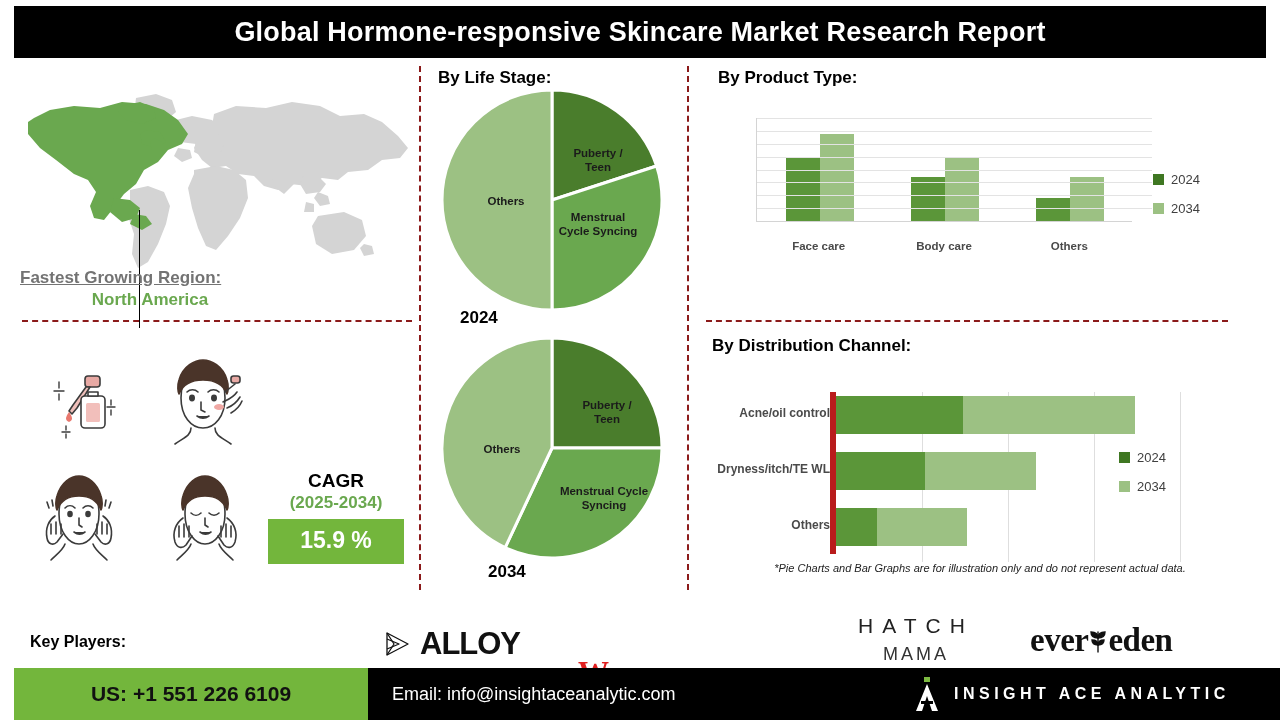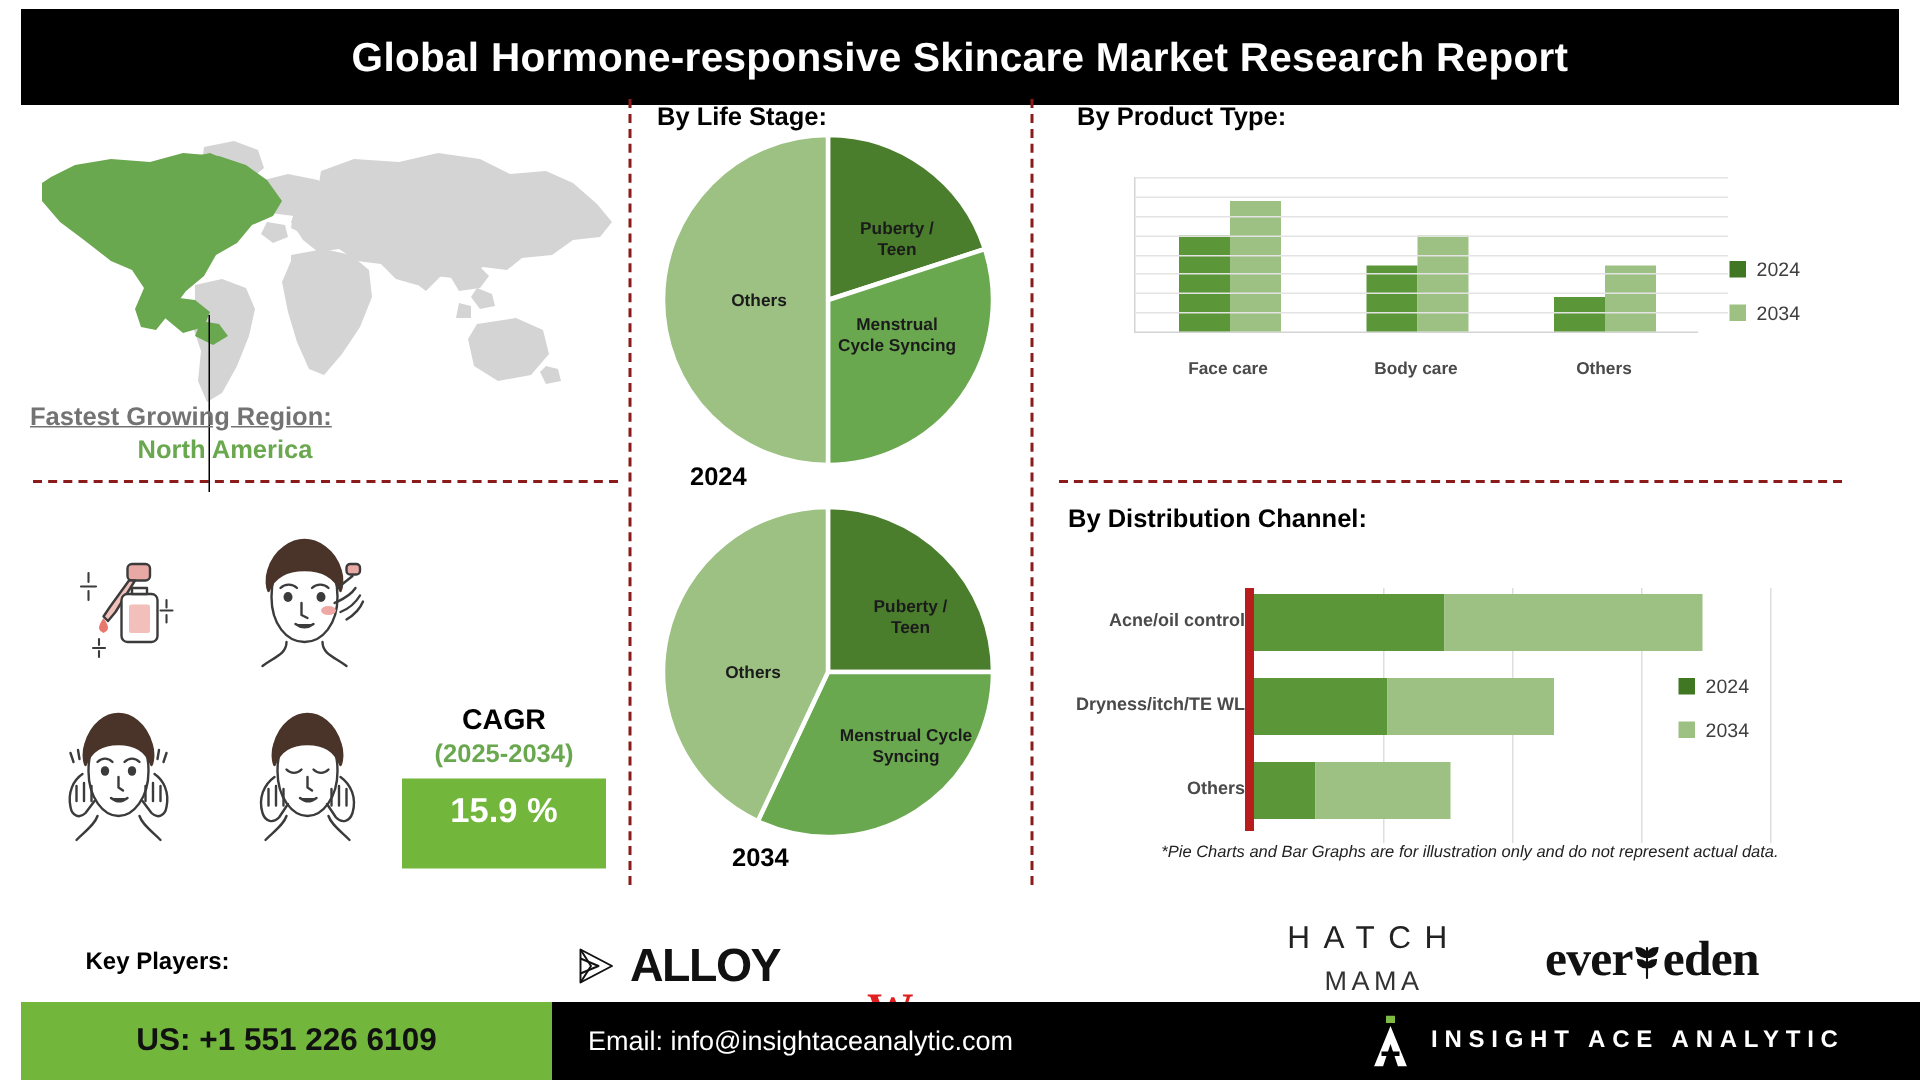--- a/index.html
+++ b/index.html
@@ -7,21 +7,21 @@
     width: 1280px; height: 720px;
     font-family: "Liberation Sans", sans-serif;
     background: #ffffff;
     position: relative;
     overflow: hidden;
   }
 
   
   .header-bar {
     position: absolute; left: 14px; top: 6px;
-    width: 1252px; height: 64px;
+    width: 1252px; height: 52px;
     background: #000000;
     display: flex; align-items: center; justify-content: center;
   }
   .header-title {
     color: #ffffff;
     font-size: 27px;
     font-weight: bold;
     letter-spacing: .2px;
     white-space: nowrap;
   }
@@ -74,21 +74,21 @@
   }
   .icon-cell { display: flex; align-items: center; justify-content: center; }
   .icon-cell svg { display: block; }
 
   
   .cagr-block { position: absolute; left: 268px; top: 408px; width: 136px; text-align: center; }
   .cagr-title { font-size: 19px; font-weight: bold; color: #000; }
   .cagr-years { font-size: 17px; font-weight: bold; color: #6aa84f; margin-top: 1px; }
   .cagr-value-box {
     margin-top: 6px; background: #73b63c; color: #ffffff;
-    font-size: 23px; font-weight: bold; padding: 8px 0 25px;
+    font-size: 23px; font-weight: bold; padding: 8px 0 10px;
   }
 
   
   .sec-title { font-size: 17px; font-weight: bold; color: #000; }
 
   
   .pie-title { position: absolute; left: 16px; top: 6px; }
   .pie1 { position: absolute; left: 18px; top: 26px; }
   .pie2 { position: absolute; left: 18px; top: 274px; }
   .pie-year {
@@ -141,21 +141,21 @@
   }
   .disclaimer {
     position: absolute; left: 30px; top: 500px; width: 520px;
     font-size: 11px; font-style: italic; color: #222; text-align: center;
   }
 
   
   .players-strip { position: absolute; left: 0; top: 600px; width: 1280px; height: 68px; background:#fff; }
   .players-label {
     position: absolute; left: 30px; top: 33px;
-    font-size: 16px; font-weight: bold; color: #000; margin-left: 27px;
+    font-size: 16px; font-weight: bold; color: #000;
   }
   .logo { position: absolute; color: #111; white-space: nowrap; }
   .logo-juno { left: 196px; top: 22px; font-family: "Liberation Serif", serif; font-size: 32px; font-weight: bold; letter-spacing: -.5px; }
   .logo-alloy { left: 382px; top: 26px; display: flex; align-items: center; gap: 8px; }
   .logo-alloy-text { font-size: 31px; font-weight: bold; letter-spacing: -1px; }
   .logo-womaness { left: 578px; top: 24px; font-family: "Liberation Serif", serif; font-size: 31px; font-weight: bold; color: #e02020; letter-spacing: -1px; margin-top: 31px; }
   .logo-hatch { left: 836px; top: 14px; text-align: center; width: 160px; }
   .logo-hatch-main { font-size: 21px; letter-spacing: 9px; color: #222; }
   .logo-hatch-sub { font-size: 18px; letter-spacing: 3px; color: #333; margin-top: 6px; }
   .logo-everden { left: 1030px; top: 22px; font-family: "Liberation Serif", serif; font-size: 33px; font-weight: bold; letter-spacing: -.5px; display:flex; align-items:center; }

